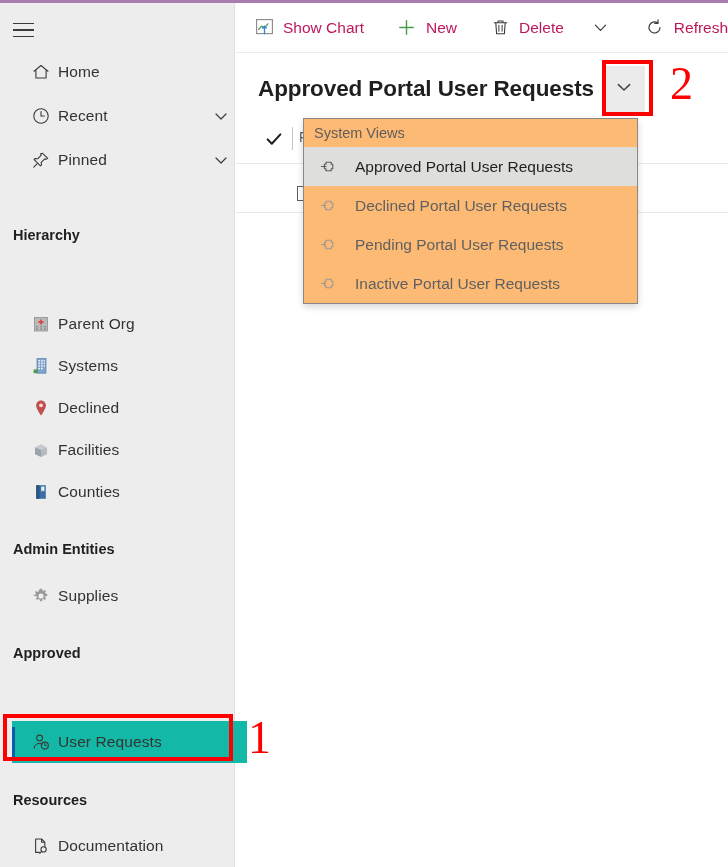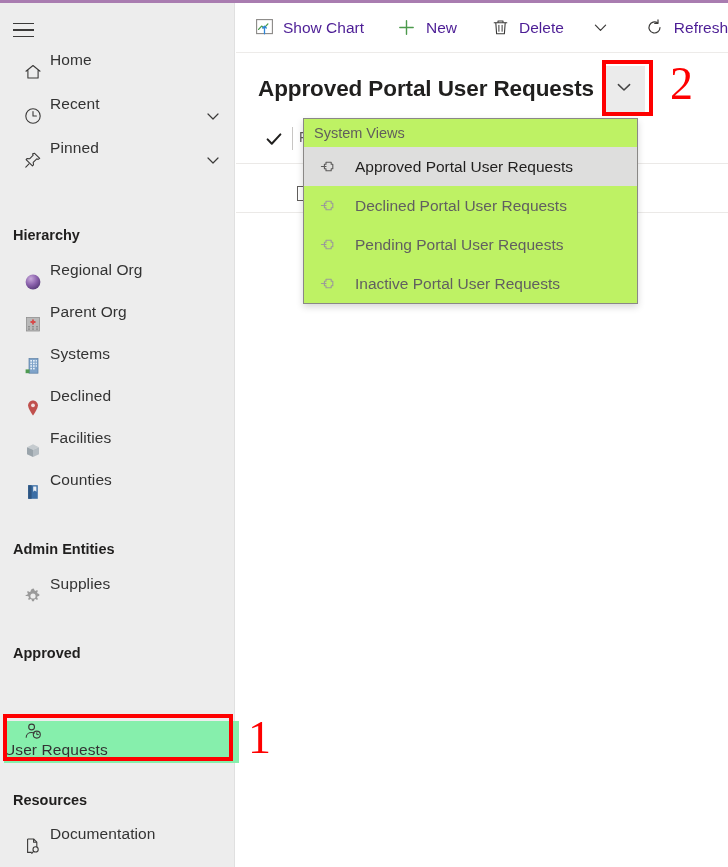--- a/index.html
+++ b/index.html
@@ -46,24 +46,25 @@
     cursor: pointer;
   }
   .hamburger span {
     display: block;
     width: 21px; height: 1.6px;
     background: #3b3a39;
   }
 
   .nav-row {
     position: absolute;
-    left: 4px;
+    left: 12px;
     width: 235px;
     height: 42px;
     display: flex;
+    align-items: center;
     cursor: pointer;
     box-sizing: border-box;
   }
   .nav-row .nav-ico {
     width: 34px;
     min-width: 34px;
     margin-left: 12px;
     display: flex;
     align-items: center;
     justify-content: center;
@@ -86,22 +87,21 @@
     position: absolute;
     left: 13px;
     font-size: 14.5px;
     font-weight: bold;
     color: #201f1e;
     white-space: nowrap;
   }
 
   
   .nav-row.selected {
-    background: #86efac;
-    flex-direction: column;
+    background: #14b8a6;
   }
   .nav-row.selected::before {
     content: "";
     position: absolute;
     left: 0; top: 6px;
     width: 3px; height: 30px;
     background: #0b5cab;
   }
 
   
@@ -140,21 +140,21 @@
   }
   .cmd .cmd-ico {
     display: flex;
     align-items: center;
     justify-content: center;
     width: 22px; height: 22px;
     margin-right: 8px;
   }
   .cmd .cmd-label {
     font-size: 15.5px;
-    color: #4c1d95;
+    color: #be185d;
   }
   .cmd-sep {
     width: 1px;
     height: 22px;
     background: #c8c6c4;
     margin: 0 4px;
   }
 
   
   #viewtitle-wrap {
@@ -214,21 +214,21 @@
     border: 1.5px solid #605e5c;
     box-sizing: border-box;
     background: #ffffff;
   }
 
   
   #view-dropdown {
     position: absolute;
     left: 303px; top: 118px;
     width: 335px;
-    background: #bef264;
+    background: #fdba74;
     border: 1px solid #8a8886;
     box-shadow: 0 3px 7px rgba(0,0,0,.16);
     box-sizing: border-box;
     z-index: 30;
   }
   #dropdown-header {
     font-size: 14.5px;
     color: #605e5c;
     padding: 6px 0 6px 10px;
     white-space: nowrap;
@@ -307,35 +307,20 @@
     <span class="nav-label">Pinned</span>
     <span class="chev">
       <svg width="16" height="16" viewBox="0 0 16 16">
           <path d="M3 6l5 5 5-5" fill="none" stroke="#3b3a39" stroke-width="1.2" stroke-linecap="round" stroke-linejoin="round"></path>
         </svg>
     </span>
   </div>
 
   <div class="group-title" style="top:224px">Hierarchy</div>
 
-  <div class="nav-row" style="top:258px">
-    <span class="nav-ico">
-      <svg width="20" height="20" viewBox="0 0 20 20">
-          <defs>
-            <radialGradient id="sph" cx="35%" cy="28%" r="75%">
-              <stop offset="0%" stop-color="#c7a9da"></stop>
-              <stop offset="55%" stop-color="#8c63ad"></stop>
-              <stop offset="100%" stop-color="#5b3d7d"></stop>
-            </radialGradient>
-          </defs>
-          <circle cx="10" cy="10" r="7.4" fill="url(#sph)"></circle>
-        </svg>
-    </span>
-    <span class="nav-label">Regional Org</span>
-  </div>
 
   <div class="nav-row" style="top:300px">
     <span class="nav-ico">
       <svg width="20" height="20" viewBox="0 0 20 20">
           <rect x="3.5" y="3.5" width="13" height="13.5" fill="#b9b9b9" stroke="#8f8f8f" stroke-width=".8"></rect>
           <path d="M9.1 5.5h1.8v1.6h1.6v1.8h-1.6v1.6H9.1V8.9H7.5V7.1h1.6z" fill="#d64b4b"></path>
           <g fill="#8f8f8f">
             <rect x="5" y="12" width="2" height="1.4"></rect>
             <rect x="9" y="12" width="2" height="1.4"></rect>
             <rect x="13" y="12" width="2" height="1.4"></rect>

